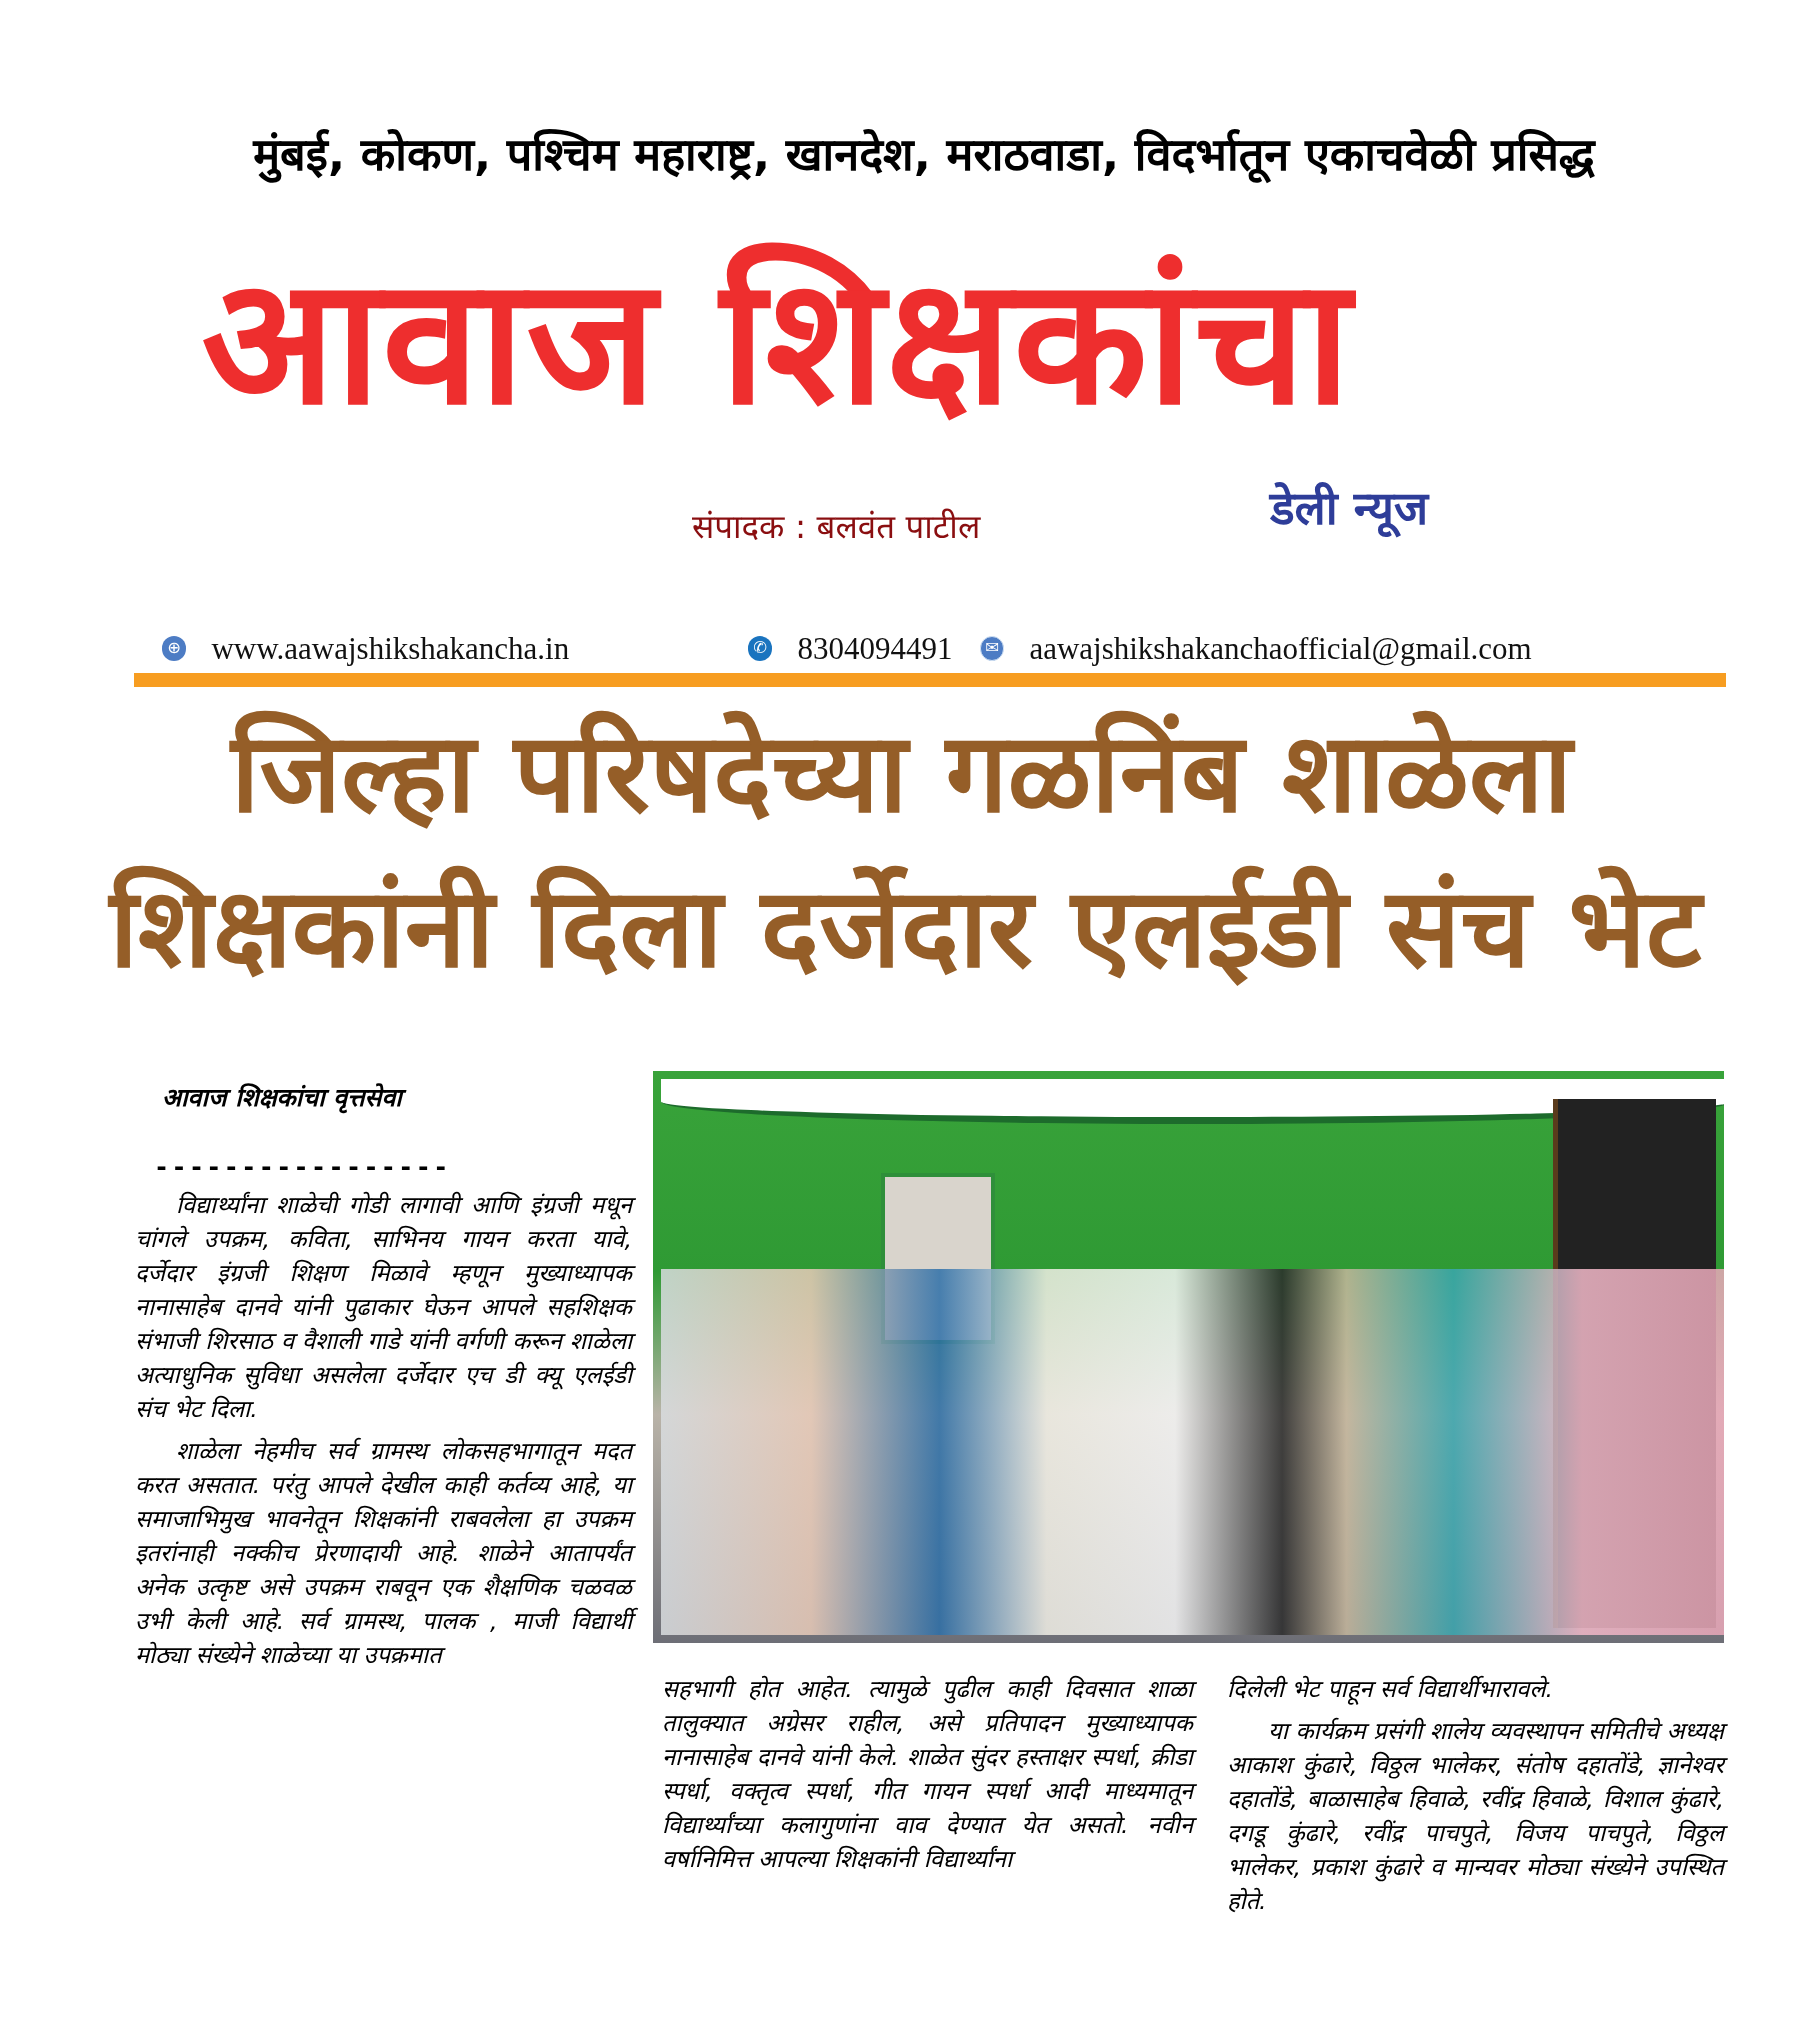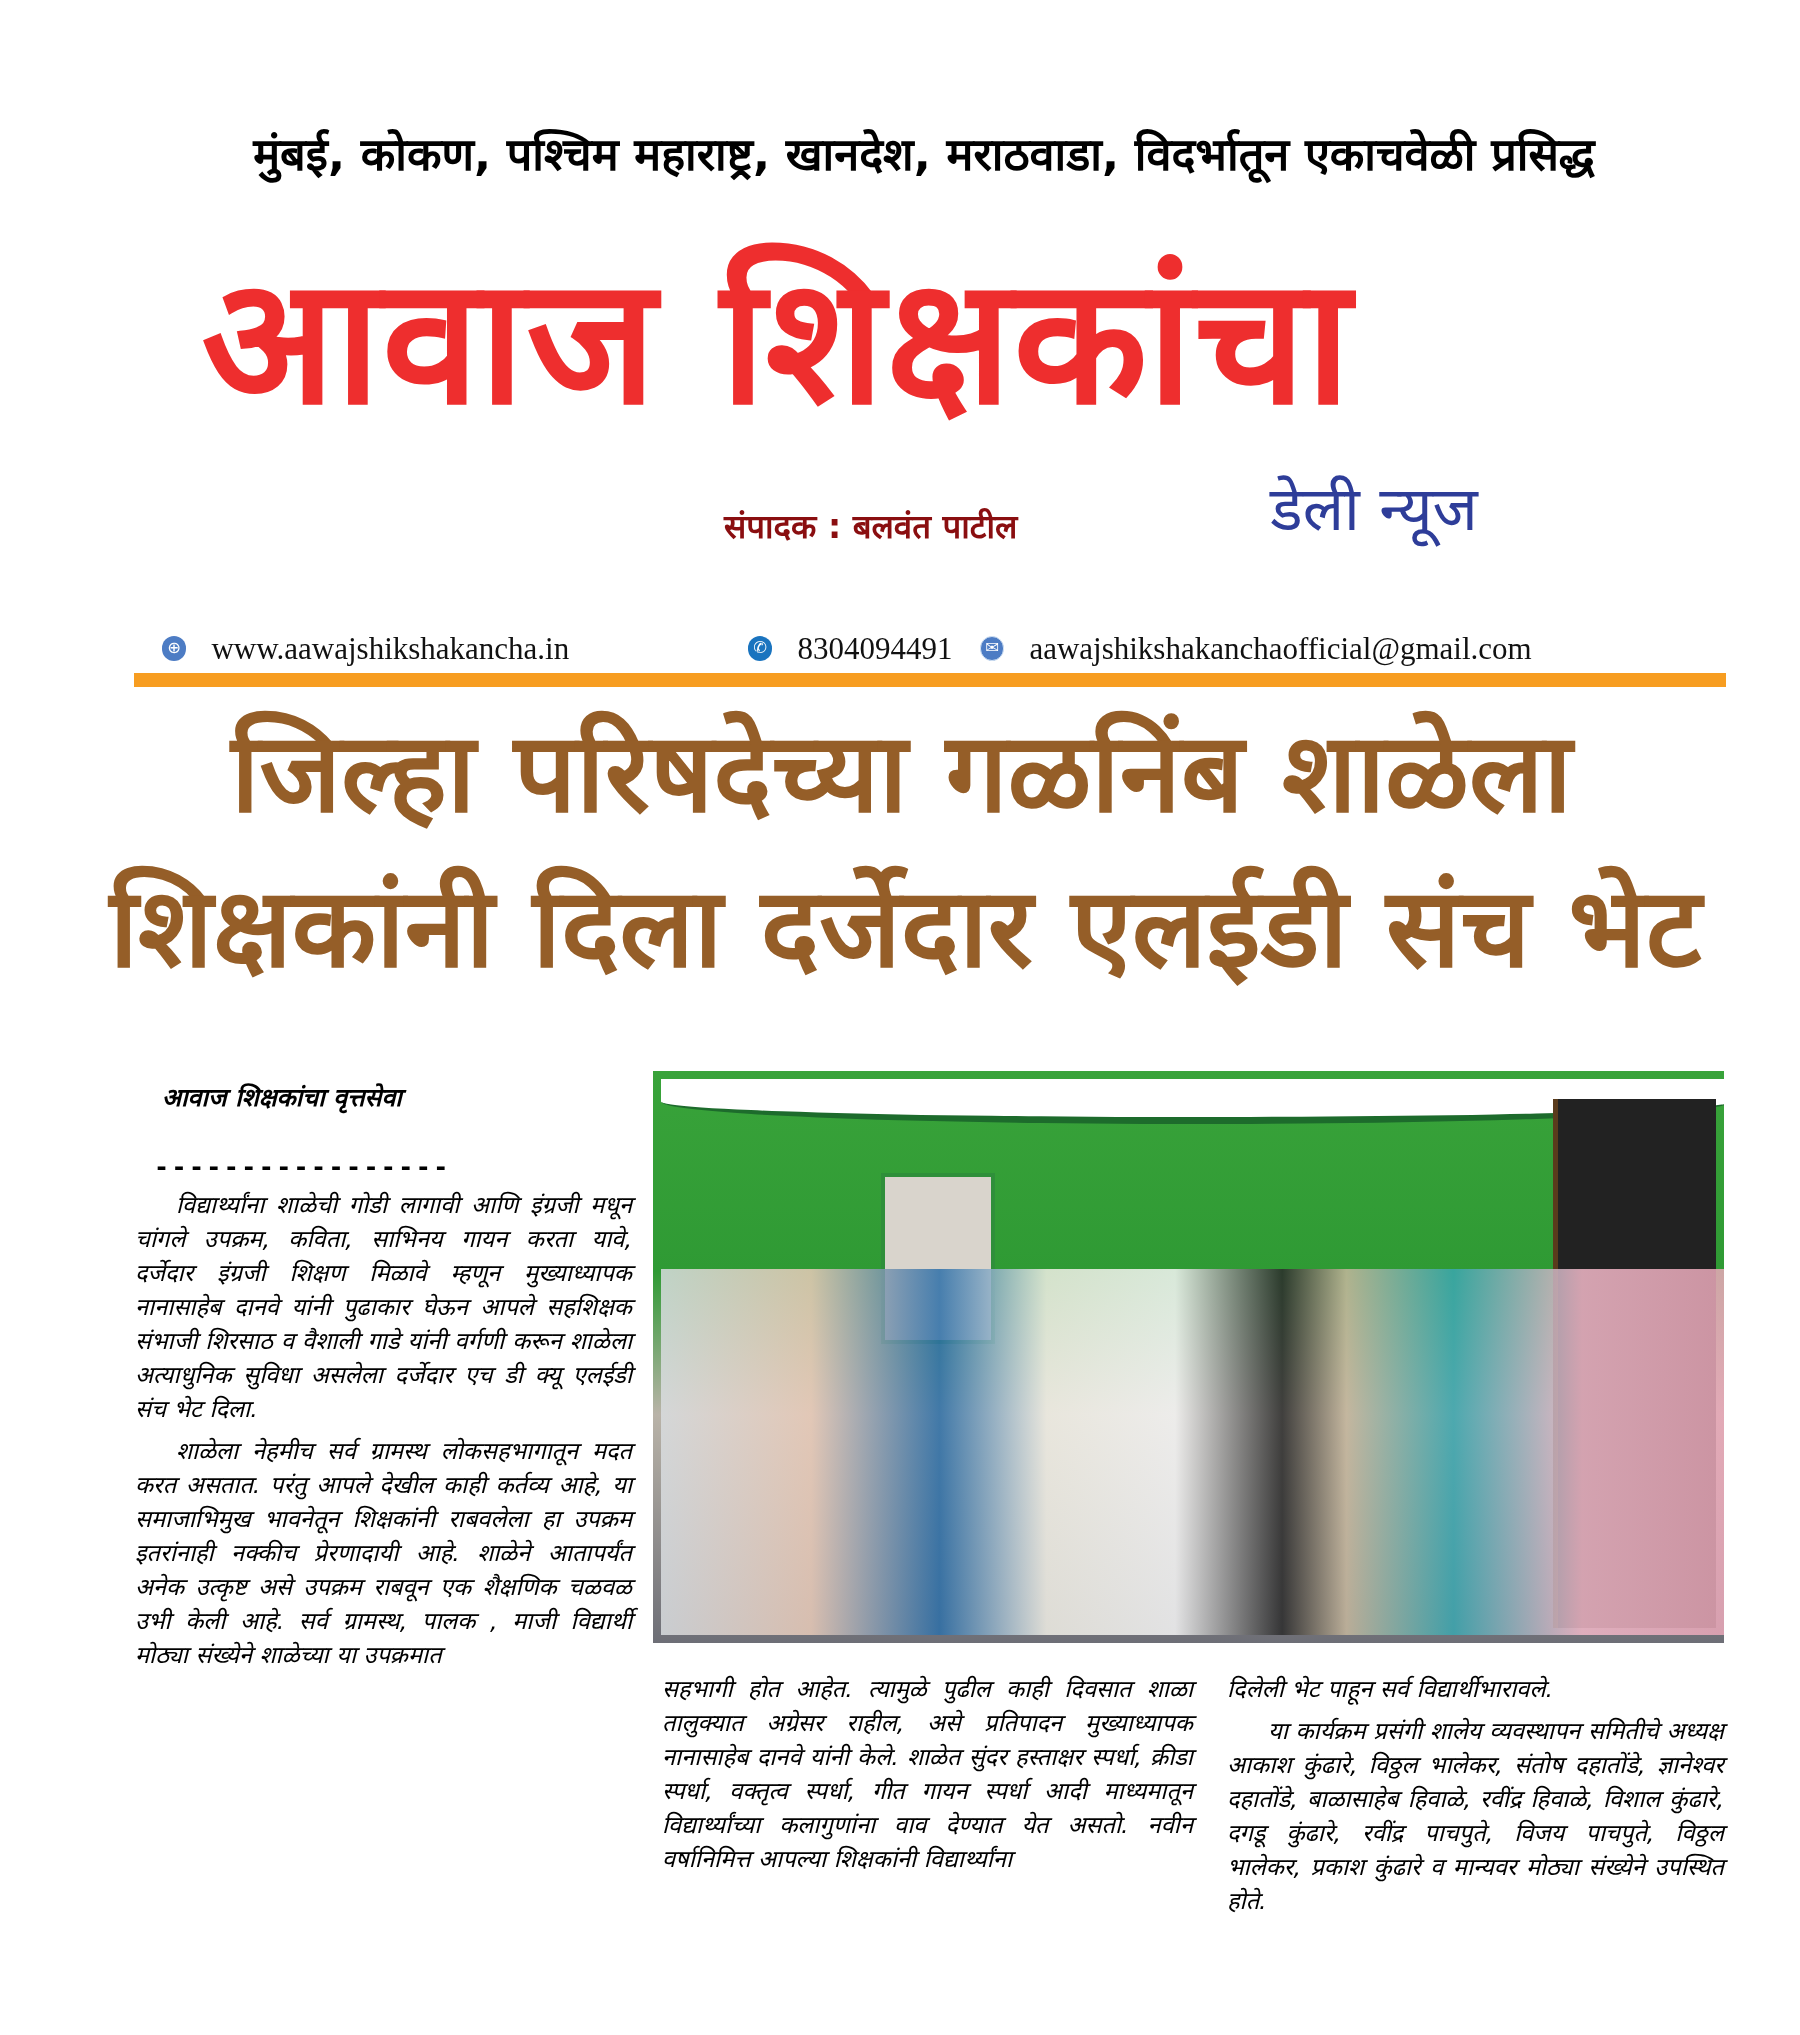--- a/index.html
+++ b/index.html
@@ -10,27 +10,27 @@
     position: absolute; left: 0; top: 102px; width: 1800px; text-align: center;
     font-family: "DejaVu Sans", sans-serif; font-weight: bold; font-size: 45px; line-height: 57px;
     color: #000;
   }
   .masthead {
     position: absolute; left: 0; top: 216px; width: 1506px; text-align: center;
     font-family: "DejaVu Sans", sans-serif; font-weight: bold; font-size: 175px; line-height: 204px;
     color: #ee2e2e; letter-spacing: 1.6px;
   }
   .editor {
-    position: absolute; left: 700px; top: 480px;
-    font-family: "DejaVu Sans", sans-serif; font-weight: bold; font-size: 33px; line-height: 45px;
+    position: absolute; left: 668px; top: 480px;
+    font-family: "DejaVu Sans", sans-serif; font-weight: normal; font-size: 33px; line-height: 45px;
     color: #8a0e10;
   }
   .daily {
     position: absolute; left: 1246px; top: 454px;
-    font-family: "DejaVu Sans", sans-serif; font-weight: normal; font-size: 61px; line-height: 61px;
+    font-family: "DejaVu Sans", sans-serif; font-weight: bold; font-size: 46px; line-height: 61px;
     color: #2e3d99;
   }
 
   .contact-row {
     position: absolute; top: 586px; left: 0; width: 1800px; height: 45px;
   }
   .contact {
     position: absolute; top: 0; display: flex; align-items: center; gap: 9px;
     font-family: "Liberation Serif", serif; font-size: 31px; line-height: 45px; color: #111;
   }

